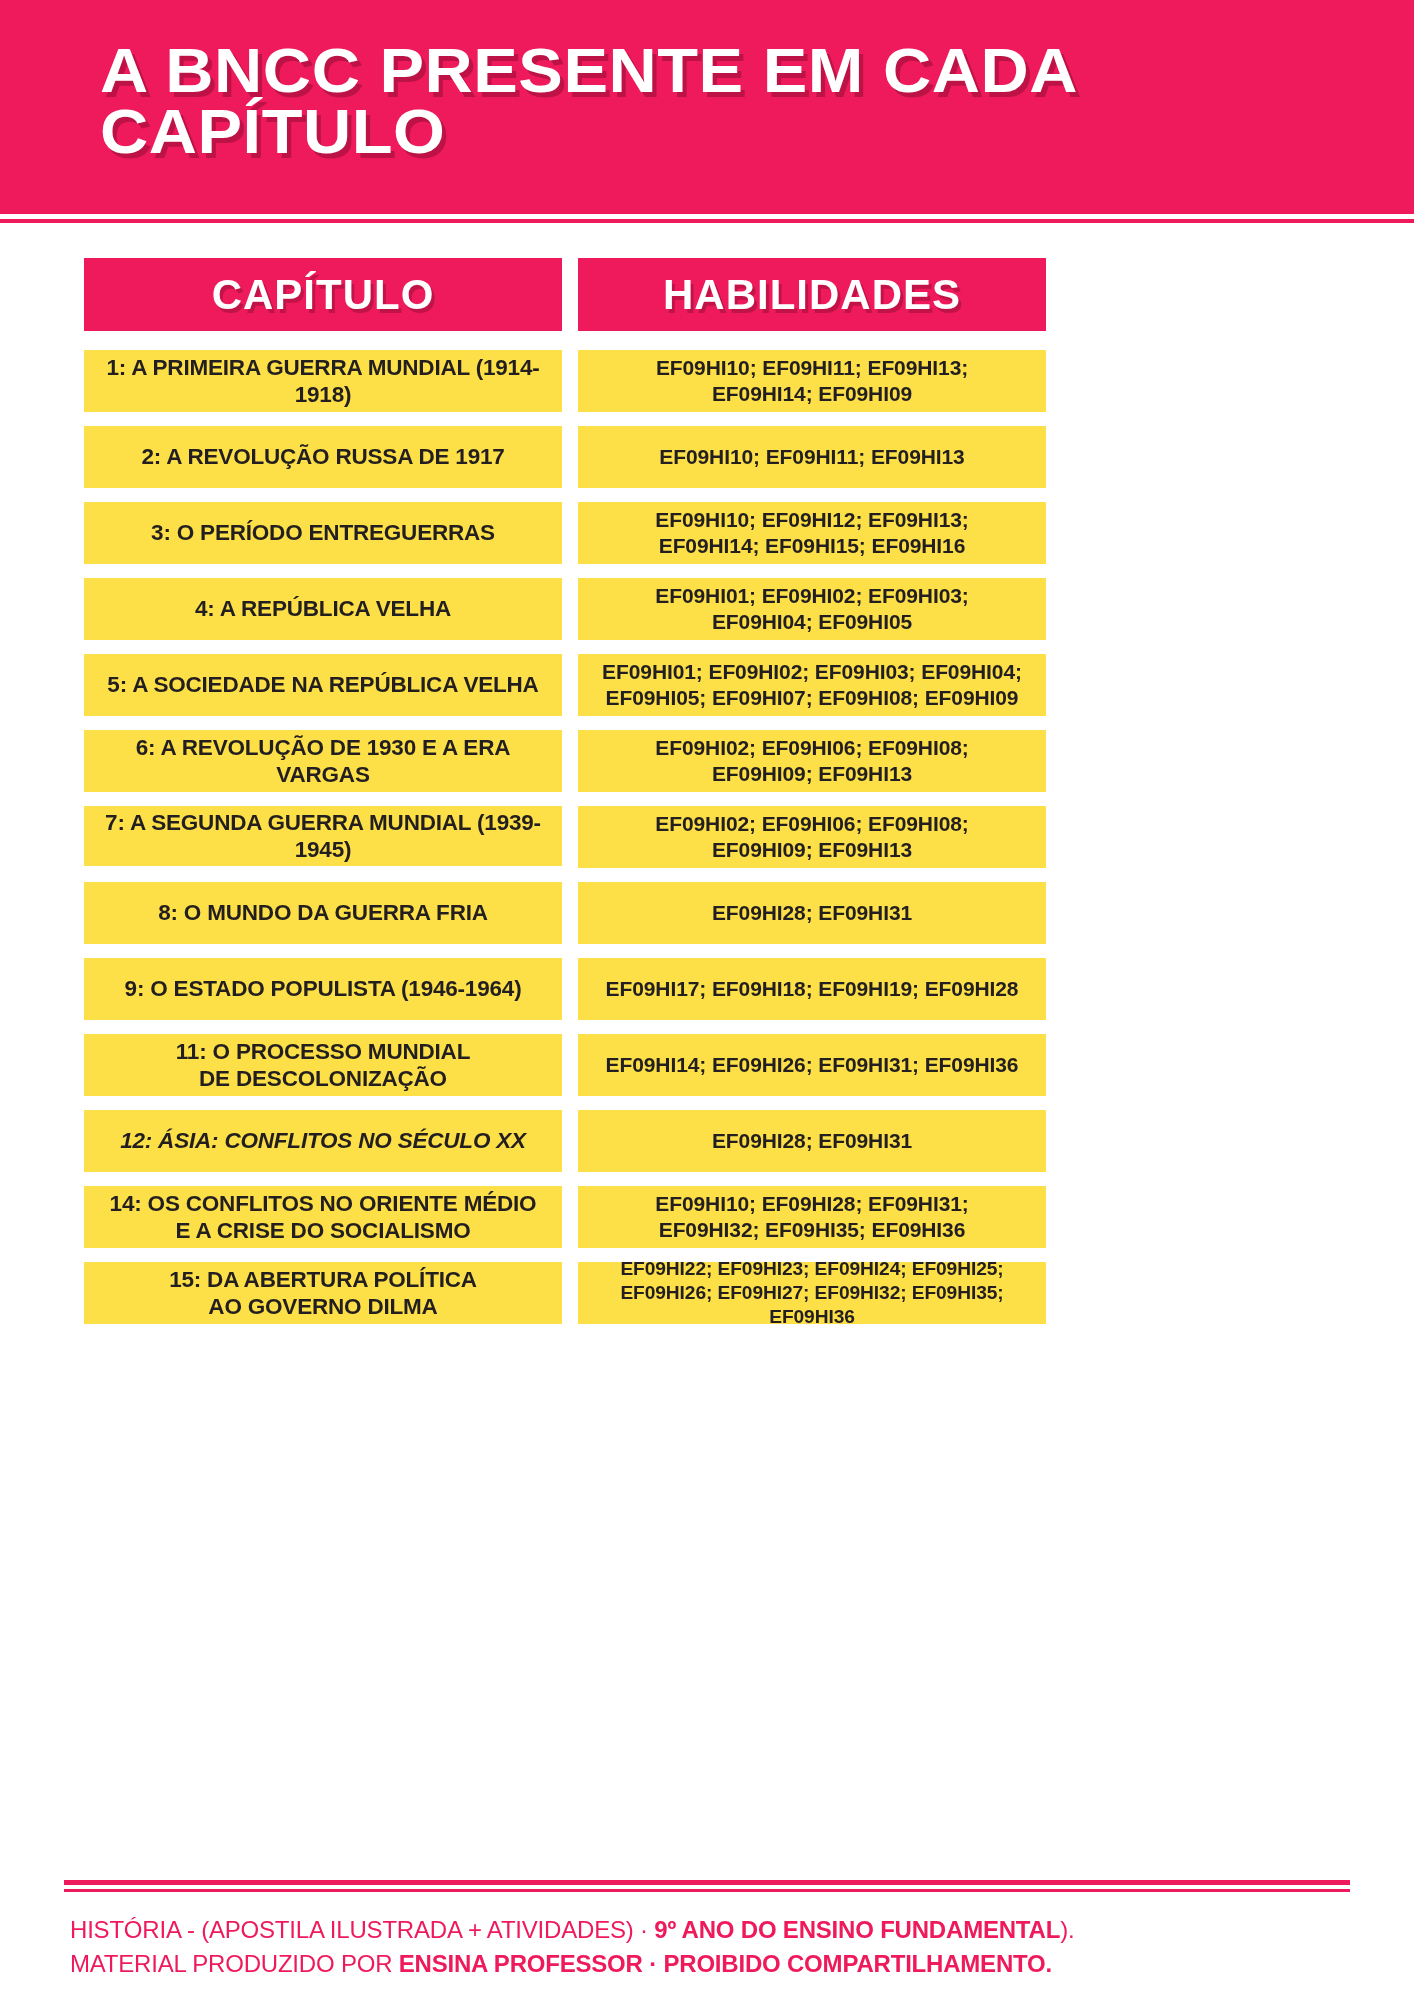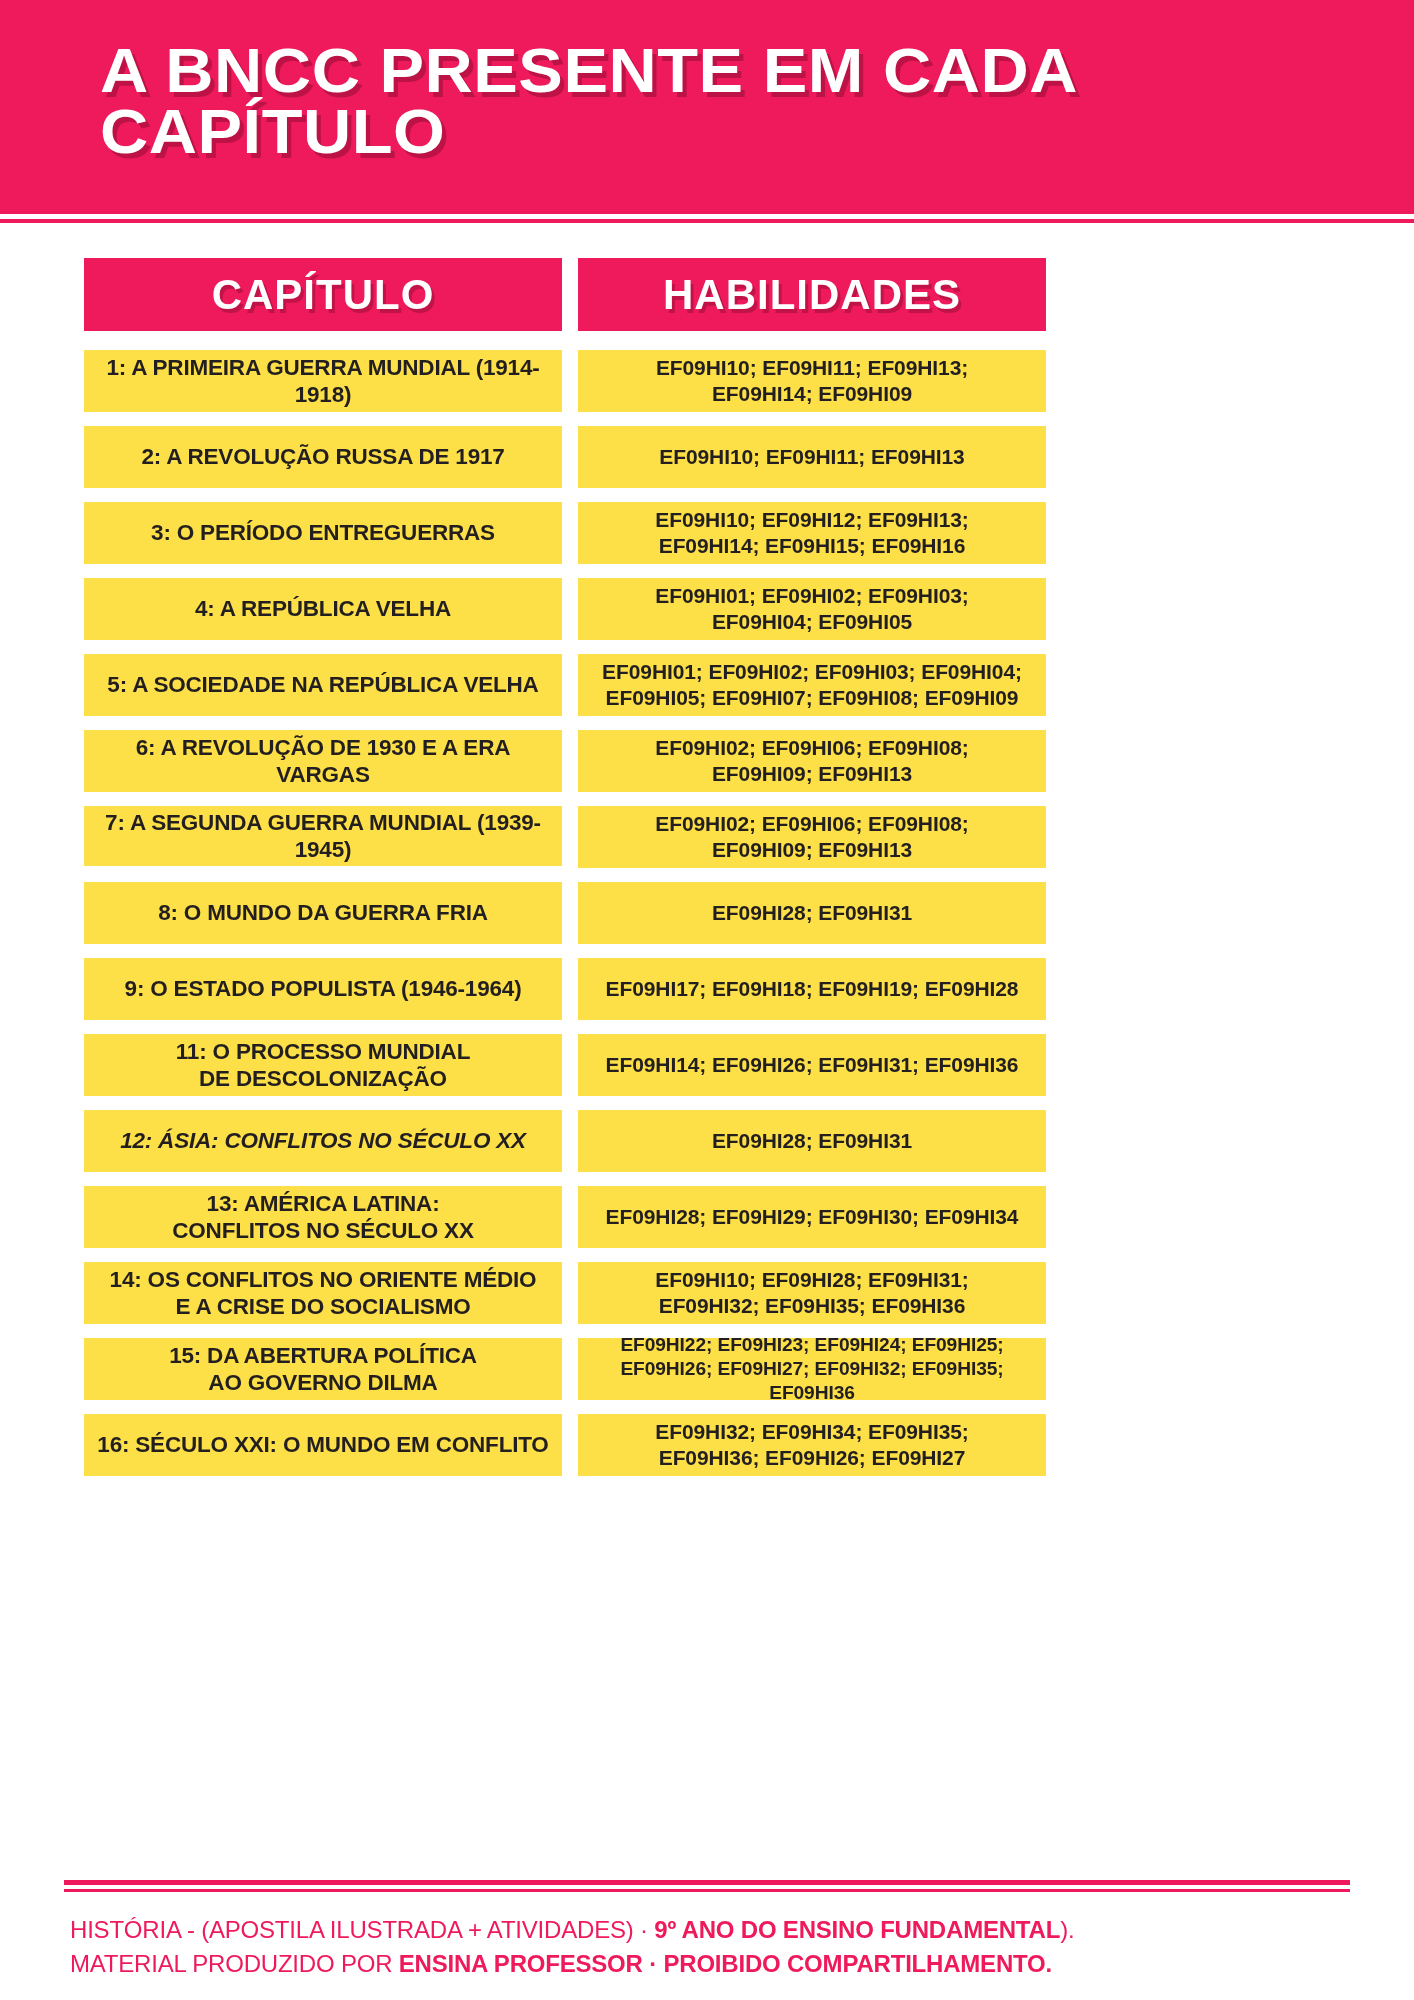--- a/index.html
+++ b/index.html
@@ -237,34 +237,26 @@
         </div>
         <div class="trow">
           <div class="cell cell-cap" style="height: 62px;">11: O PROCESSO MUNDIAL<br>DE DESCOLONIZAÇÃO</div>
           <div class="cell cell-hab" style="height: 62px;">EF09HI14; EF09HI26; EF09HI31; EF09HI36</div>
         </div>
         <div class="trow">
           <div class="cell cell-cap" style="height: 62px; font-style: italic;">12: ÁSIA: CONFLITOS NO SÉCULO XX</div>
           <div class="cell cell-hab" style="height: 62px;">EF09HI28; EF09HI31</div>
         </div>
         <div class="trow">
-          <div class="cell cell-cap" style="height: 62px;">13: AMÉRICA LATINA:<br>CONFLITOS NO SÉCULO XX</div>
-          <div class="cell cell-hab" style="height: 62px;">EF09HI28; EF09HI29; EF09HI30; EF09HI34</div>
-        </div>
-        <div class="trow">
           <div class="cell cell-cap" style="height: 62px;">14: OS CONFLITOS NO ORIENTE MÉDIO<br>E A CRISE DO SOCIALISMO</div>
           <div class="cell cell-hab" style="height: 62px;">EF09HI10; EF09HI28; EF09HI31;<br>EF09HI32; EF09HI35; EF09HI36</div>
         </div>
         <div class="trow">
           <div class="cell cell-cap" style="height: 62px;">15: DA ABERTURA POLÍTICA<br>AO GOVERNO DILMA</div>
           <div class="cell cell-hab small" style="height: 62px;">EF09HI22; EF09HI23; EF09HI24; EF09HI25;<br>EF09HI26; EF09HI27; EF09HI32; EF09HI35; EF09HI36</div>
-        </div>
-        <div class="trow">
-          <div class="cell cell-cap" style="height: 62px;">16: SÉCULO XXI: O MUNDO EM CONFLITO</div>
-          <div class="cell cell-hab" style="height: 62px;">EF09HI32; EF09HI34; EF09HI35;<br>EF09HI36; EF09HI26; EF09HI27</div>
         </div>
       </div>
 
   </div>
 
   <div class="footer-rule-wrap">
     <div class="footer-rule-a"></div>
     <div class="footer-rule-gap"></div>
     <div class="footer-rule-b"></div>
   </div>

